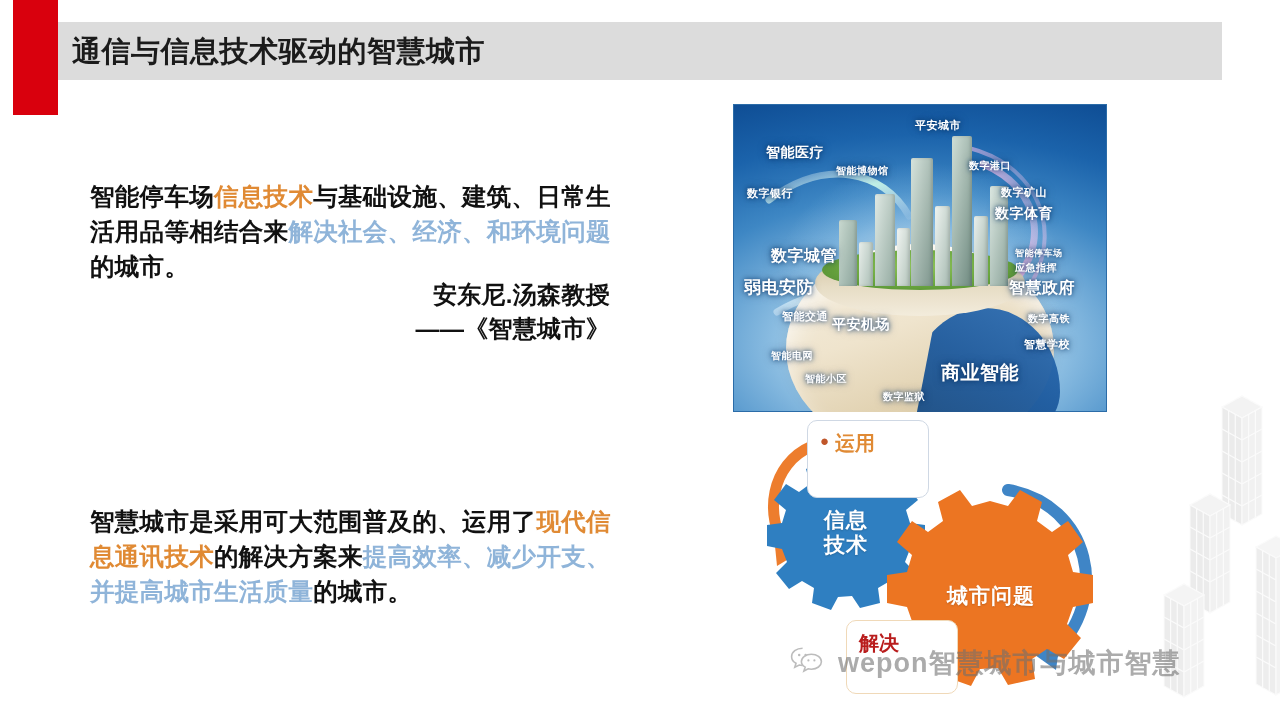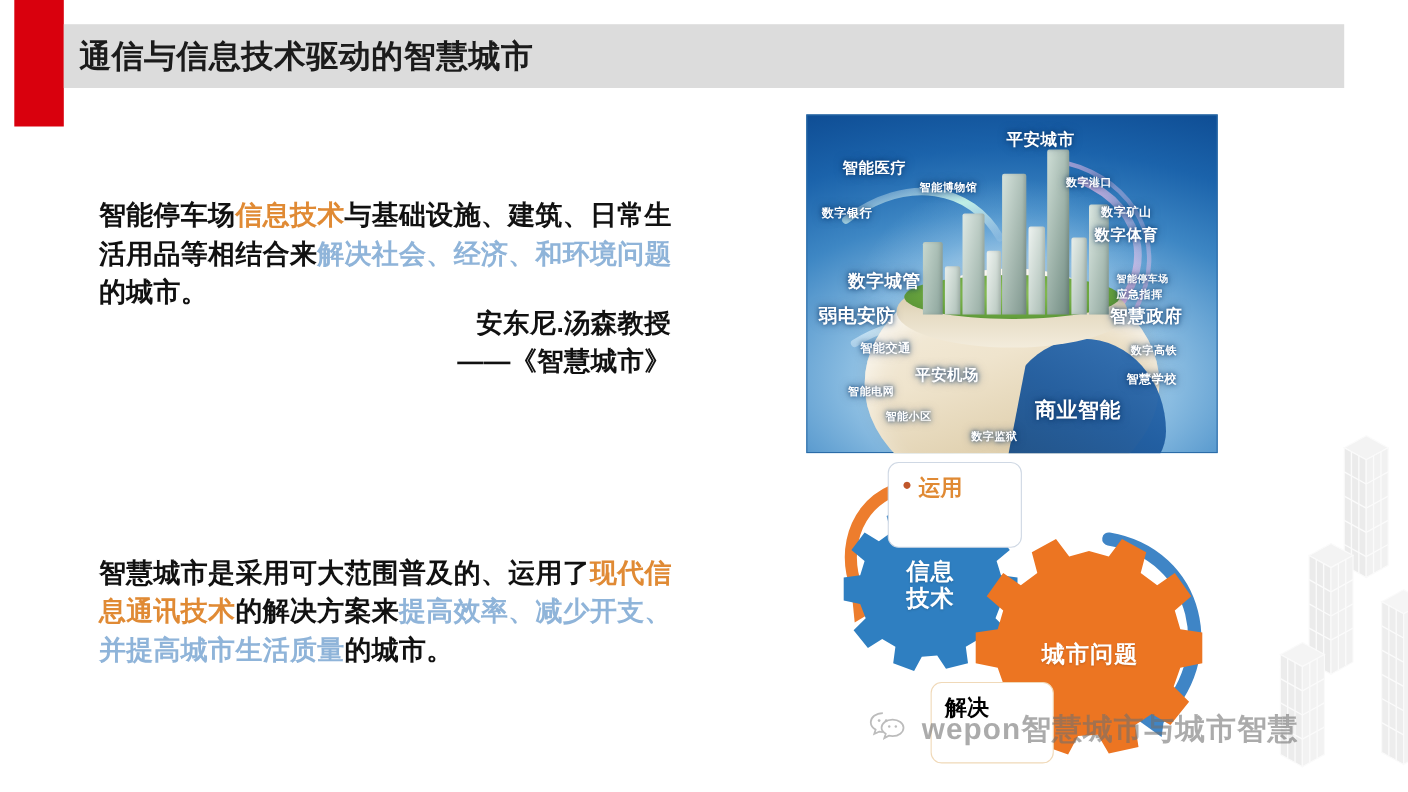--- a/index.html
+++ b/index.html
@@ -117,21 +117,21 @@
     text-shadow: 0 1px 2px rgba(0,0,0,.18);
   }
   .callout {
     position: absolute; background: #ffffff; border-radius: 10px;
     display: flex; align-items: flex-start; padding: 9px 12px;
     font-weight: 700;
   }
   #callout-apply { left: 47px; top: 8px; width: 122px; height: 78px;
                    border: 1px solid #cfd8e4; color: #e08a34; font-size: 20px; }
   #callout-solve { left: 86px; top: 208px; width: 112px; height: 74px;
-                   border: 1px solid #f0d9b8; color: #000000; font-size: 20px; }
+                   border: 1px solid #f0d9b8; color: #b91c1c; font-size: 20px; }
   .bullet { color: #c0562a; font-size: 15px; margin-right: 6px; line-height: 1.5; }
 
   
   .watermark {
     position: absolute; left: 790px; top: 645px;
     display: flex; align-items: center; gap: 14px;
     font-size: 27px; font-weight: 700; color: #6f6f6f; opacity: .58;
     white-space: nowrap; letter-spacing: 1px;
   }
 </style>
@@ -249,35 +249,35 @@
         <div class="bld" style="left: 14px; width: 18px; height: 66px; background: linear-gradient(100deg, rgb(200, 216, 207) 0%, rgb(138, 163, 154) 100%); box-shadow: rgba(0, 0, 0, 0.12) -2px 0px 3px inset;"></div>
         <div class="bld" style="left: 34px; width: 14px; height: 44px; background: linear-gradient(100deg, rgb(232, 238, 234) 0%, rgb(169, 189, 180) 100%); box-shadow: rgba(0, 0, 0, 0.12) -2px 0px 3px inset;"></div>
         <div class="bld" style="left: 50px; width: 20px; height: 92px; background: linear-gradient(100deg, rgb(223, 233, 228) 0%, rgb(147, 170, 160) 100%); box-shadow: rgba(0, 0, 0, 0.12) -2px 0px 3px inset;"></div>
         <div class="bld" style="left: 72px; width: 13px; height: 58px; background: linear-gradient(100deg, rgb(240, 244, 241) 0%, rgb(179, 196, 187) 100%); box-shadow: rgba(0, 0, 0, 0.12) -2px 0px 3px inset;"></div>
         <div class="bld" style="left: 86px; width: 22px; height: 128px; background: linear-gradient(100deg, rgb(214, 227, 220) 0%, rgb(125, 149, 140) 100%); box-shadow: rgba(0, 0, 0, 0.12) -2px 0px 3px inset;"></div>
         <div class="bld" style="left: 110px; width: 15px; height: 80px; background: linear-gradient(100deg, rgb(238, 243, 240) 0%, rgb(166, 186, 177) 100%); box-shadow: rgba(0, 0, 0, 0.12) -2px 0px 3px inset;"></div>
         <div class="bld" style="left: 127px; width: 20px; height: 150px; background: linear-gradient(100deg, rgb(207, 222, 214) 0%, rgb(111, 138, 128) 100%); box-shadow: rgba(0, 0, 0, 0.12) -2px 0px 3px inset;"></div>
         <div class="bld" style="left: 149px; width: 14px; height: 70px; background: linear-gradient(100deg, rgb(233, 239, 235) 0%, rgb(159, 180, 171) 100%); box-shadow: rgba(0, 0, 0, 0.12) -2px 0px 3px inset;"></div>
         <div class="bld" style="left: 165px; width: 18px; height: 100px; background: linear-gradient(100deg, rgb(219, 231, 225) 0%, rgb(140, 164, 154) 100%); box-shadow: rgba(0, 0, 0, 0.12) -2px 0px 3px inset;"></div>
       </div>
-  <div class="lbl" style="left: 182px; top: 14px; font-size: 15px;">平安城市</div>
+  <div class="lbl" style="left: 182px; top: 14px; font-size: 11px;">平安城市</div>
       <div class="lbl" style="left: 236px; top: 55px; font-size: 10px;">数字港口</div>
       <div class="lbl" style="left: 33px; top: 40px; font-size: 14px;">智能医疗</div>
       <div class="lbl" style="left: 103px; top: 60px; font-size: 10px;">智能博物馆</div>
       <div class="lbl" style="left: 14px; top: 82px; font-size: 11px;">数字银行</div>
       <div class="lbl" style="left: 268px; top: 81px; font-size: 11px;">数字矿山</div>
       <div class="lbl" style="left: 262px; top: 101px; font-size: 14px;">数字体育</div>
       <div class="lbl" style="left: 282px; top: 143px; font-size: 9px;">智能停车场</div>
       <div class="lbl" style="left: 38px; top: 142px; font-size: 16px;">数字城管</div>
       <div class="lbl" style="left: 282px; top: 157px; font-size: 10px;">应急指挥</div>
       <div class="lbl" style="left: 11px; top: 172px; font-size: 17px;">弱电安防</div>
       <div class="lbl" style="left: 276px; top: 174px; font-size: 16px;">智慧政府</div>
       <div class="lbl" style="left: 49px; top: 205px; font-size: 11px;">智能交通</div>
       <div class="lbl" style="left: 295px; top: 208px; font-size: 10px;">数字高铁</div>
-      <div class="lbl" style="left: 99px; top: 228px; font-size: 14px;">平安机场</div>
+      <div class="lbl" style="left: 99px; top: 212px; font-size: 14px;">平安机场</div>
       <div class="lbl" style="left: 291px; top: 233px; font-size: 11px;">智慧学校</div>
       <div class="lbl" style="left: 38px; top: 245px; font-size: 10px;">智能电网</div>
       <div class="lbl" style="left: 208px; top: 256px; font-size: 19px;">商业智能</div>
       <div class="lbl" style="left: 72px; top: 268px; font-size: 10px;">智能小区</div>
       <div class="lbl" style="left: 150px; top: 286px; font-size: 10px;">数字监狱</div>
     </div>
 
   <div class="diagram">
     <svg viewBox="0 0 400 300" width="400" height="300" aria-hidden="true">
 

